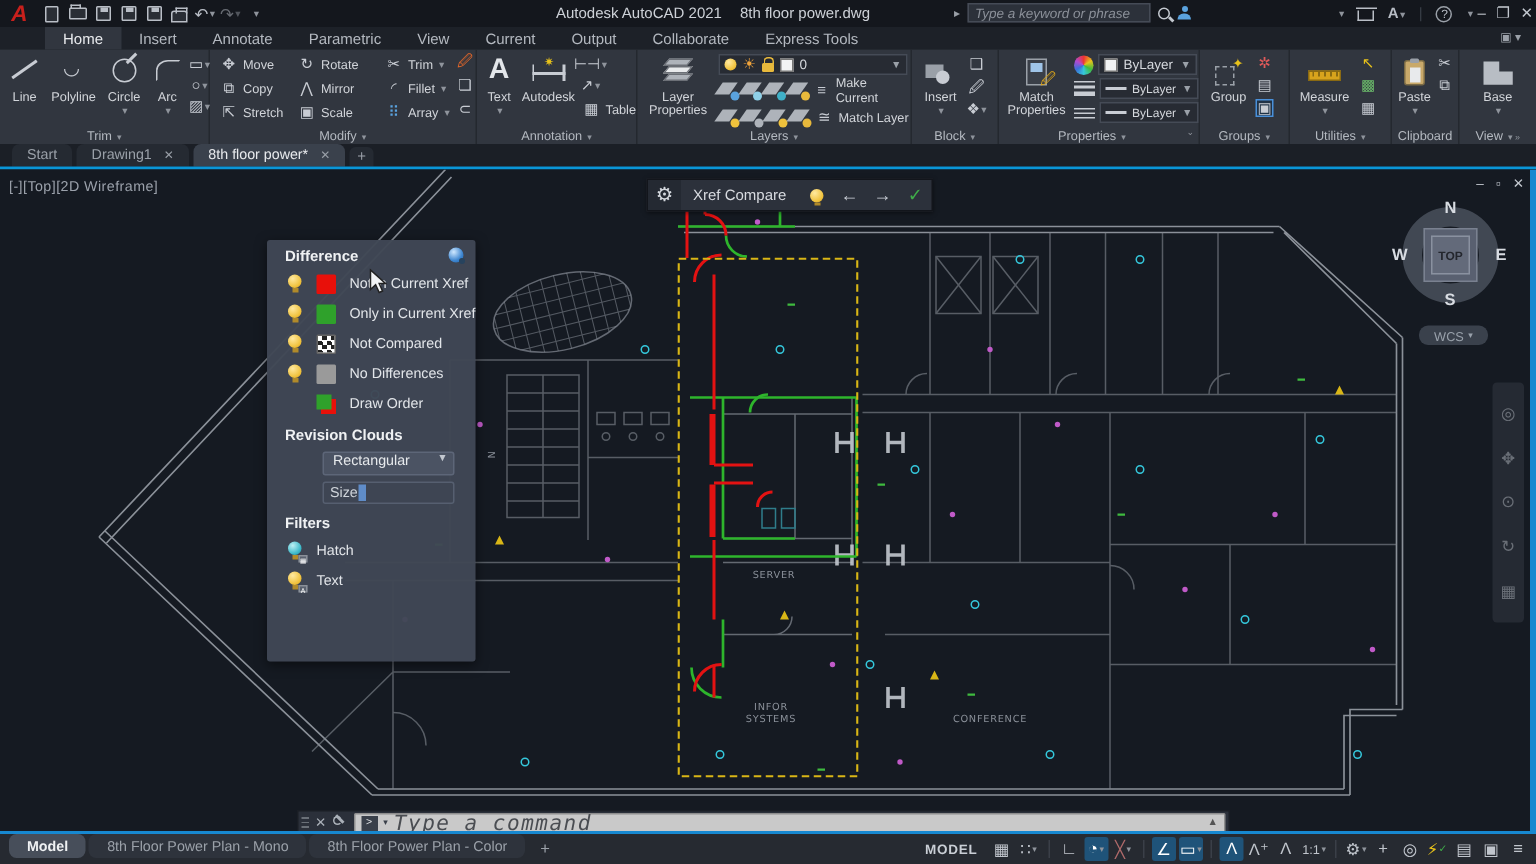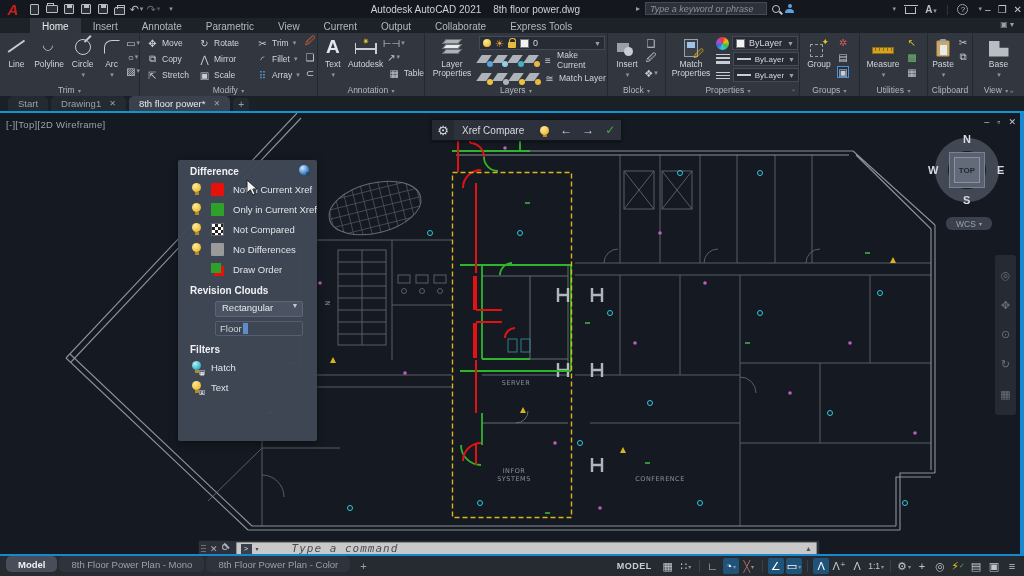--- a/index.html
+++ b/index.html
@@ -190,21 +190,21 @@
   #cmddock { position:absolute; left:198px; top:427px; width:622px; height:17px; display:flex; align-items:center;
     background:#2b303a; border:1px solid #1a1e25; padding:0 2px; gap:4px; }
   #cmddock .grip { width:5px; height:12px; background:repeating-linear-gradient(0deg,#6a7078 0 1px,transparent 1px 3px); }
   #cmddock .cx { color:#aab0b8; font-size:9px; }
   .wrench { width:10px; height:10px; position:relative; }
   .wrench::before { content:""; position:absolute; left:1px; top:1px; width:7px; height:2px; background:#aab0b8; transform:rotate(45deg); }
   .wrench::after { content:""; position:absolute; left:0; top:0; width:4px; height:4px; border:1.5px solid #aab0b8; border-radius:50%; border-right-color:transparent; }
   #cmdinput { flex:1; height:13px; background:#c9c9c9; border:1px solid #8e8e8e; border-radius:1px;
     display:flex; align-items:center; gap:4px; padding:0 4px; }
   #cmdinput .cic { width:11px; height:10px; background:#3a404a; color:#e8eaec; font-size:7px; display:flex; align-items:center; justify-content:center; }
-  #cmdinput .ph { font-family:"DejaVu Sans Mono",monospace; font-style:italic; font-size:11px; color:#4a4d52; letter-spacing:1px;margin-left:29px; }
+  #cmdinput .ph { font-family:"DejaVu Sans Mono",monospace; font-style:italic; font-size:14px; color:#4a4d52; letter-spacing:1px; }
   #cmdinput .up { margin-left:auto; font-size:7px; color:#555; }
 
   
   #statusbar { position:absolute; left:0; top:556px; width:1024px; height:20px; background:#262a31;
     display:flex; align-items:center; font-size:9.5px; color:#b9bec5; }
   .ltab { height:16px; display:flex; align-items:center; padding:0 12px; margin-right:2px; border-radius:0 0 5px 5px;
     background:#2e333c; color:#9ba1a9; transform:translateY(-2px); border-radius:5px; }
   .ltab.active { background:#474e5a; color:#f0f2f4; font-weight:bold; }
   .ltab-add { color:#9ba1a9; padding:0 8px; font-size:11px; }
   #sb-right { margin-left:auto; display:flex; align-items:center; gap:2px; padding-right:4px; }
@@ -818,21 +818,21 @@
           </span>
         <span class="lbl">Draw Order</span>
       </div>
 
       <div class="hdr">Revision Clouds</div>
       <div class="cdrop">
         <span>Rectangular</span>
           <span class="arrow">▼</span>
       </div>
       <div class="cinput">
-        <span>Floor</span>
+        <span>Size</span>
           <span class="caret"></span>
       </div>
 
       <div class="hdr">Filters</div>
       <div class="crow">
         <span class="rowbulb teal">
             <b></b>
             <i></i>
             <span class="chip">▦</span>
           </span>

